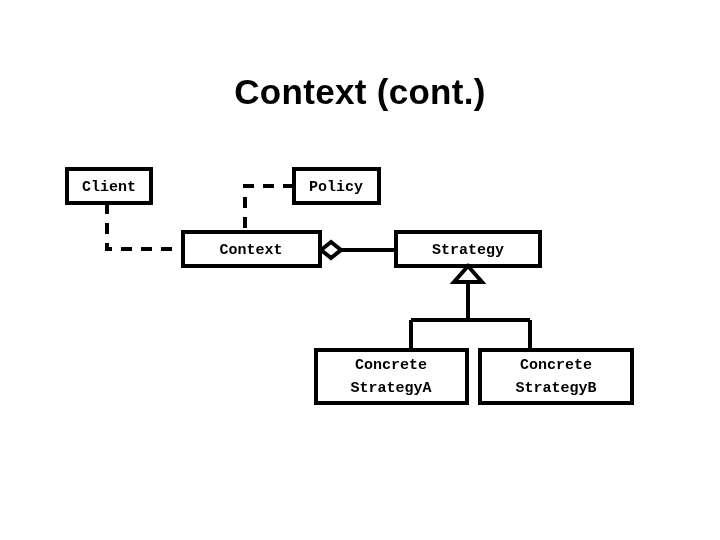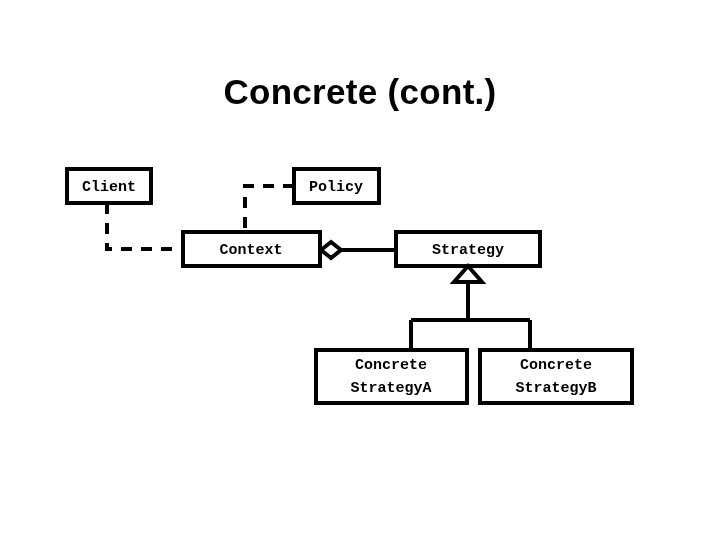--- a/index.html
+++ b/index.html
@@ -68,21 +68,21 @@
     stroke: #000000;
     stroke-width: 4;
     stroke-linejoin: miter;
   }
 </style>
 </head>
 <body>
 
 <div id="slide">
 
-  <div id="slide-title">Concrete (cont.)</div>
+  <div id="slide-title">Context (cont.)</div>
 
   <svg id="diagram" width="720" height="540" viewBox="0 0 720 540">
 
     <g>
       <path class="dep-line" d="M 107 203 L 107 249 L 183 249"></path>
     </g>
 
     <g>
       <path class="dep-line" d="M 294 186 L 245 186 L 245 232"></path>
     </g>

